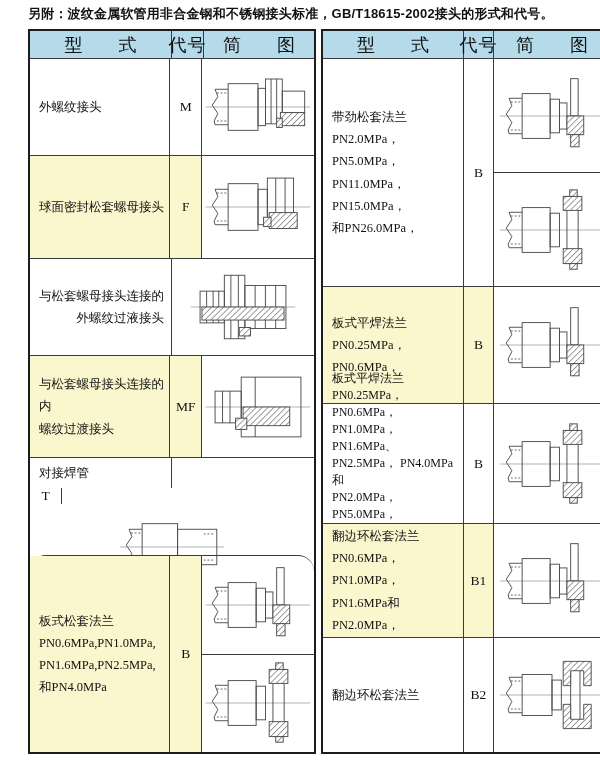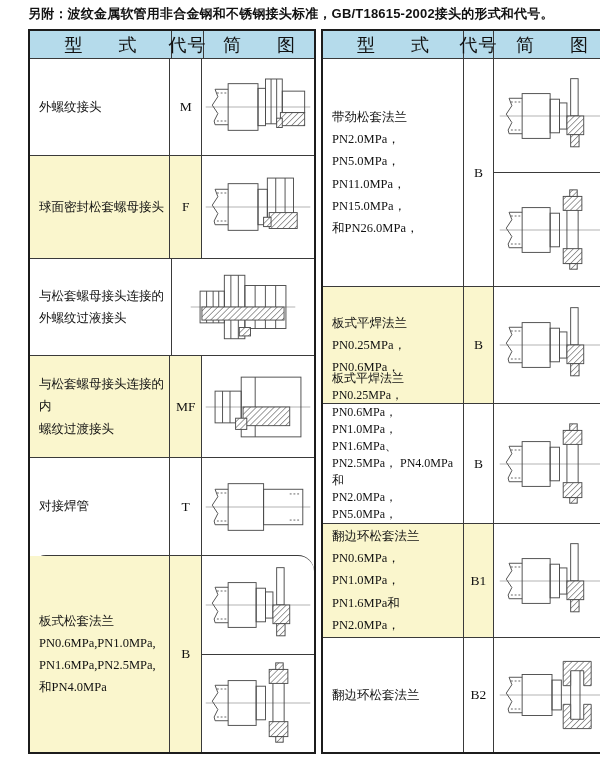--- a/index.html
+++ b/index.html
@@ -115,21 +115,21 @@
                   <rect x="70" y="13" width="28" height="50"></rect>
                   <line x1="79" y1="13" x2="79" y2="63"></line>
                   <line x1="89" y1="13" x2="89" y2="63"></line>
                   <rect x="72" y="50" width="30" height="17" class="htch"></rect>
                   <rect x="66" y="55" width="8" height="10" class="htch"></rect>
                 </svg>
               </div>
             </div>
           </div>
         </div>
-        <div class="trow" style="height: 97px;">
+        <div class="trow" style="height: 97px; text-align: right;">
           <div class="cell c-type" style="width: 142px;">
             <div class="type-text">
               <div>与松套螺母接头连接的</div>
               <div>外螺纹过液接头</div>
             </div>
           </div>
           <div class="cell c-diag" style="flex: 1 1 0%;">
             <div class="diag-half">
               <div>
                 <svg class="diag-svg" viewBox="0 0 120 88" width="112" height="86" xmlns="http://www.w3.org/2000/svg">
@@ -170,21 +170,21 @@
                   <line x1="30" y1="27" x2="30" y2="61"></line>
                   <rect x="42" y="12" width="64" height="64"></rect>
                   <line x1="57" y1="12" x2="57" y2="76"></line>
                   <rect x="44" y="44" width="50" height="20" class="htch"></rect>
                   <rect x="36" y="56" width="12" height="12" class="htch"></rect>
                 </svg>
               </div>
             </div>
           </div>
         </div>
-        <div class="trow" style="height: 98px;">
+        <div class="trow" style="height: 98px; flex-direction: column;">
           <div class="cell c-type" style="width: 142px;">
             <div class="type-text">
               <div>对接焊管</div>
             </div>
           </div>
           <div class="cell c-code" style="width: 32px;">T</div>
           <div class="cell c-diag" style="flex: 1 1 0%;">
             <div class="diag-half">
               <div>
                 <svg class="diag-svg" viewBox="0 0 120 88" width="112" height="86" xmlns="http://www.w3.org/2000/svg">

